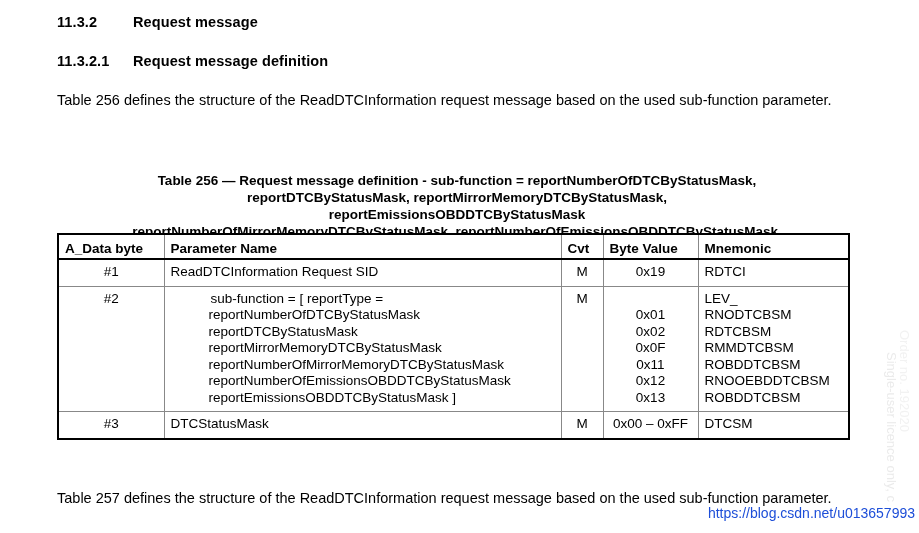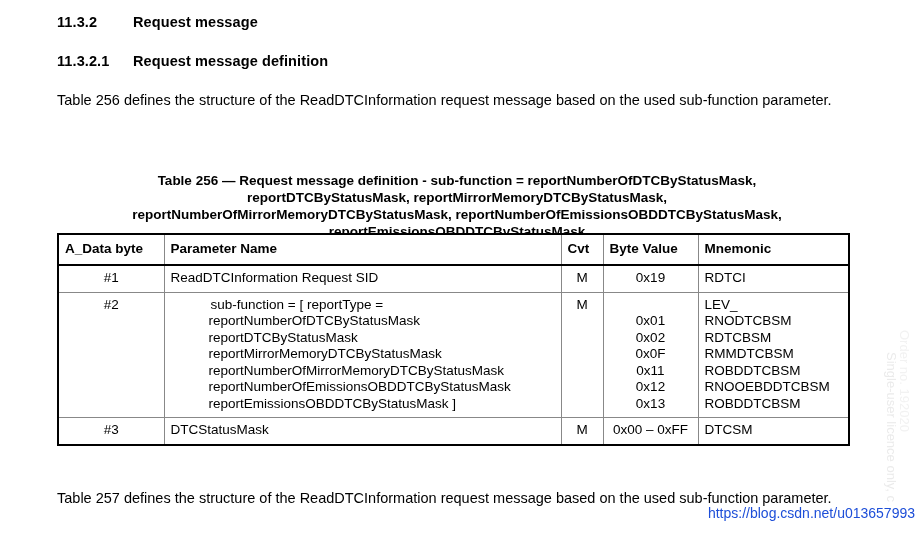--- a/index.html
+++ b/index.html
@@ -78,21 +78,21 @@
   .data-table th {
     border: 1px solid #888;
   }
   .data-table {
     border: 2px solid #000;
   }
   .data-table th {
     border-bottom: 2px solid #000;
     font-weight: bold;
     text-align: left;
-    padding: 4px 6px 6px 6px;
+    padding: 4px 6px 0 6px;
     vertical-align: middle;
     height: 19px;
   }
   .data-table td {
     padding: 4px 6px 5px 6px;
     vertical-align: top;
     line-height: 16.5px;
   }
   .data-table tr:last-child td {
     border-bottom: 2px solid #000;
@@ -163,22 +163,22 @@
 
   <div class="heading" id="h-11321">
     <span class="num">11.3.2.1</span><span>Request message definition</span>
   </div>
 
   <div class="para" id="p-intro">Table 256 defines the structure of the ReadDTCInformation request message based on the used sub-function parameter.</div>
 
   <div class="table-caption">
     <div>Table 256 — Request message definition - sub-function = reportNumberOfDTCByStatusMask,</div>
     <div>reportDTCByStatusMask, reportMirrorMemoryDTCByStatusMask,</div>
+    <div>reportEmissionsOBDDTCByStatusMask</div>
     <div>reportNumberOfMirrorMemoryDTCByStatusMask, reportNumberOfEmissionsOBDDTCByStatusMask,</div>
-    <div>reportEmissionsOBDDTCByStatusMask</div>
   </div>
 
   <table class="data-table">
     <colgroup>
       <col class="col-byte">
       <col class="col-param">
       <col class="col-cvt">
       <col class="col-value">
       <col class="col-mnem">
     </colgroup>

